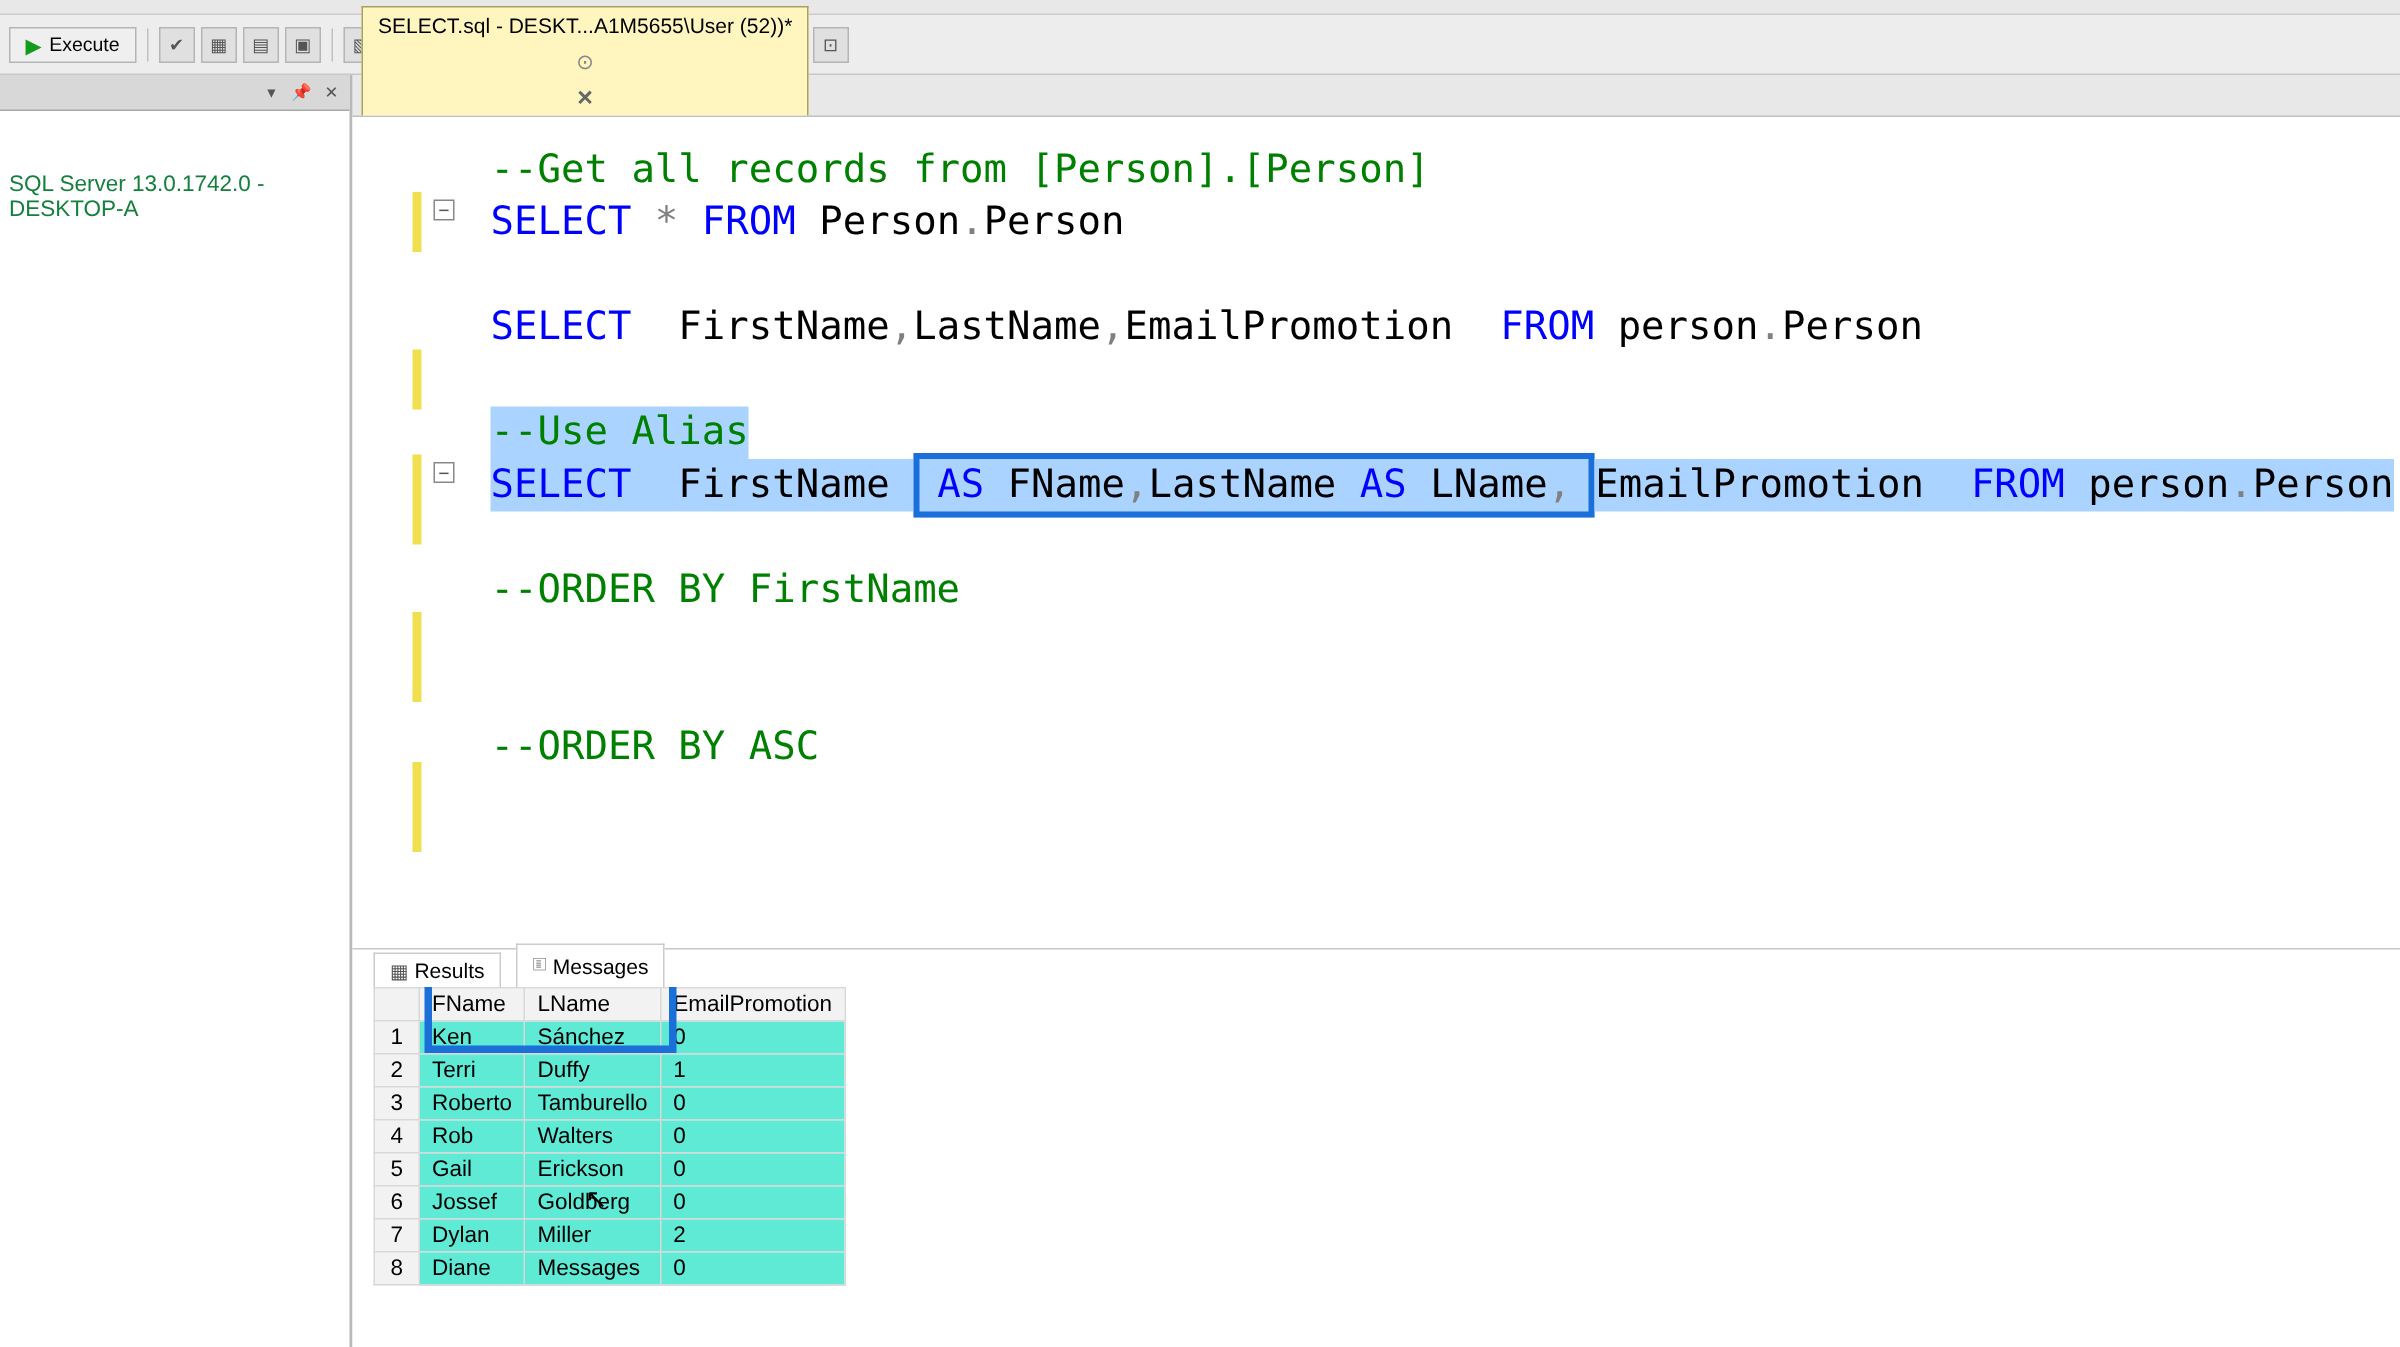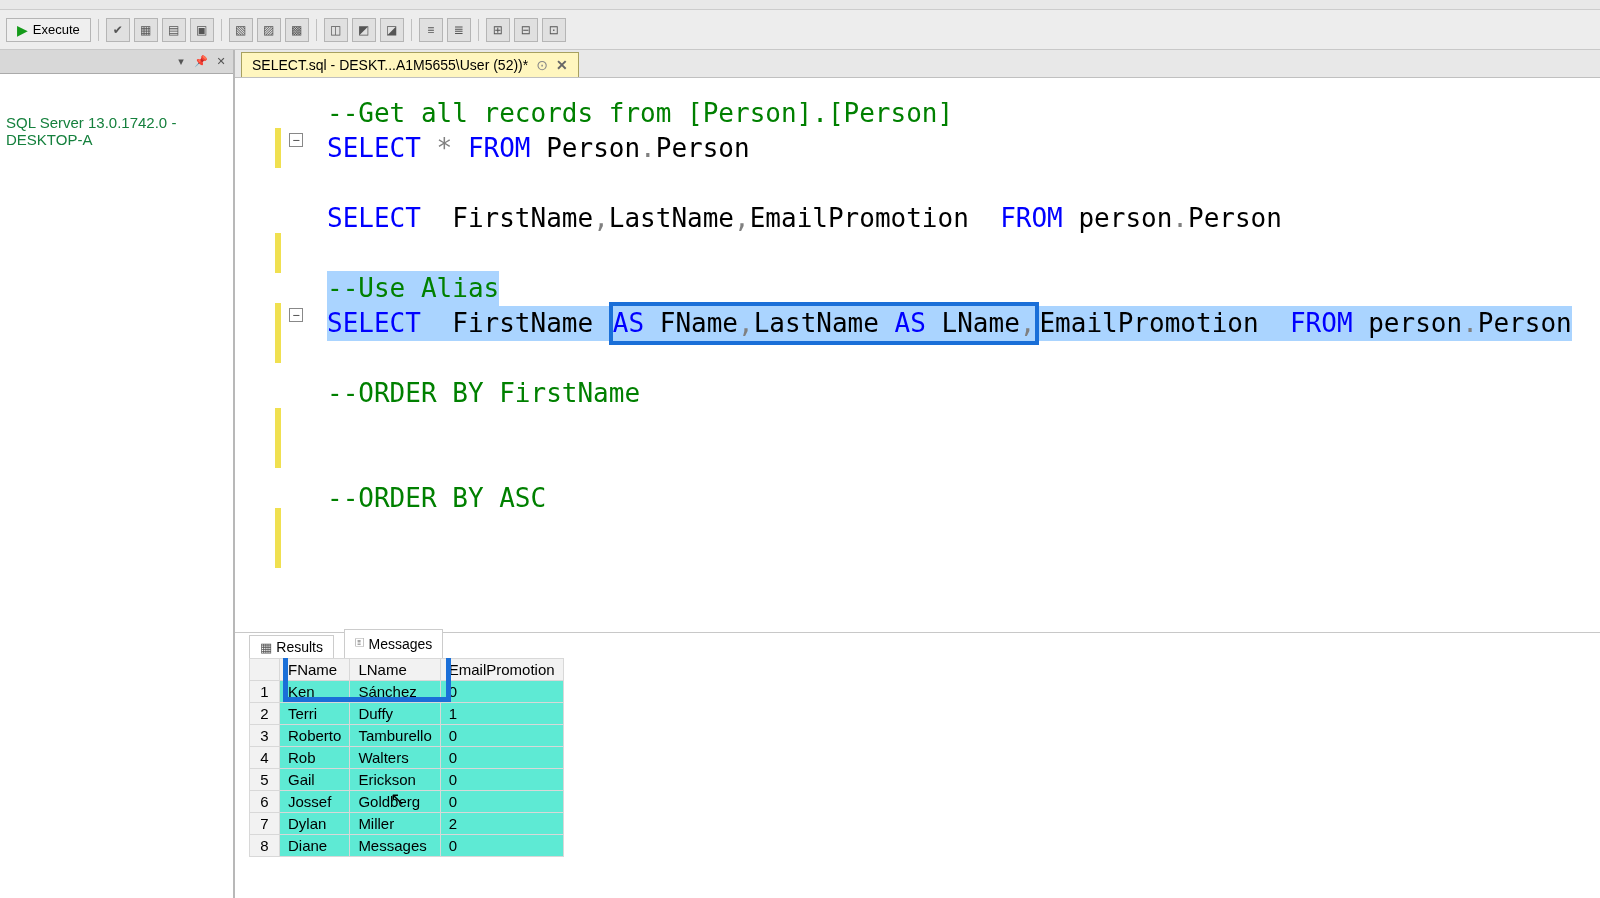--- a/index.html
+++ b/index.html
@@ -105,20 +105,21 @@
 }
 .tab {
   background: #fff6bf;
   border: 1px solid #a7a060;
   border-bottom: none;
   padding: 4px 10px;
   display: flex;
   align-items: center;
   gap: 8px;
   font-size: 14px;
+  flex-direction: column;
 }
 .tab .pin { color: #888; cursor: pointer; }
 .tab .close { color: #666; cursor: pointer; font-weight: bold; }
 .editor {
   flex: 1;
   background: #fff;
   position: relative;
   overflow: hidden;
   font-family: Consolas, monospace;
   font-size: 26px;
@@ -138,21 +139,21 @@
   right: 10px;
 }
 .line { white-space: pre; display: flex; align-items: center; height: 35px; }
 .kw { color: #0000ff; }
 .cm { color: #008000; }
 .op { color: #808080; }
 .id { color: #000; }
 .sel-bg { background: #aad4ff; }
 .blue-box {
   border: 4px solid #1a6fd8;
-  padding: 0 0;
+  padding: 0 12px;
   display: inline;
 }
 .fold {
   position: absolute;
   left: 54px;
   width: 14px;
   height: 14px;
   border: 1px solid #888;
   background: #fff;
   font-size: 12px;

